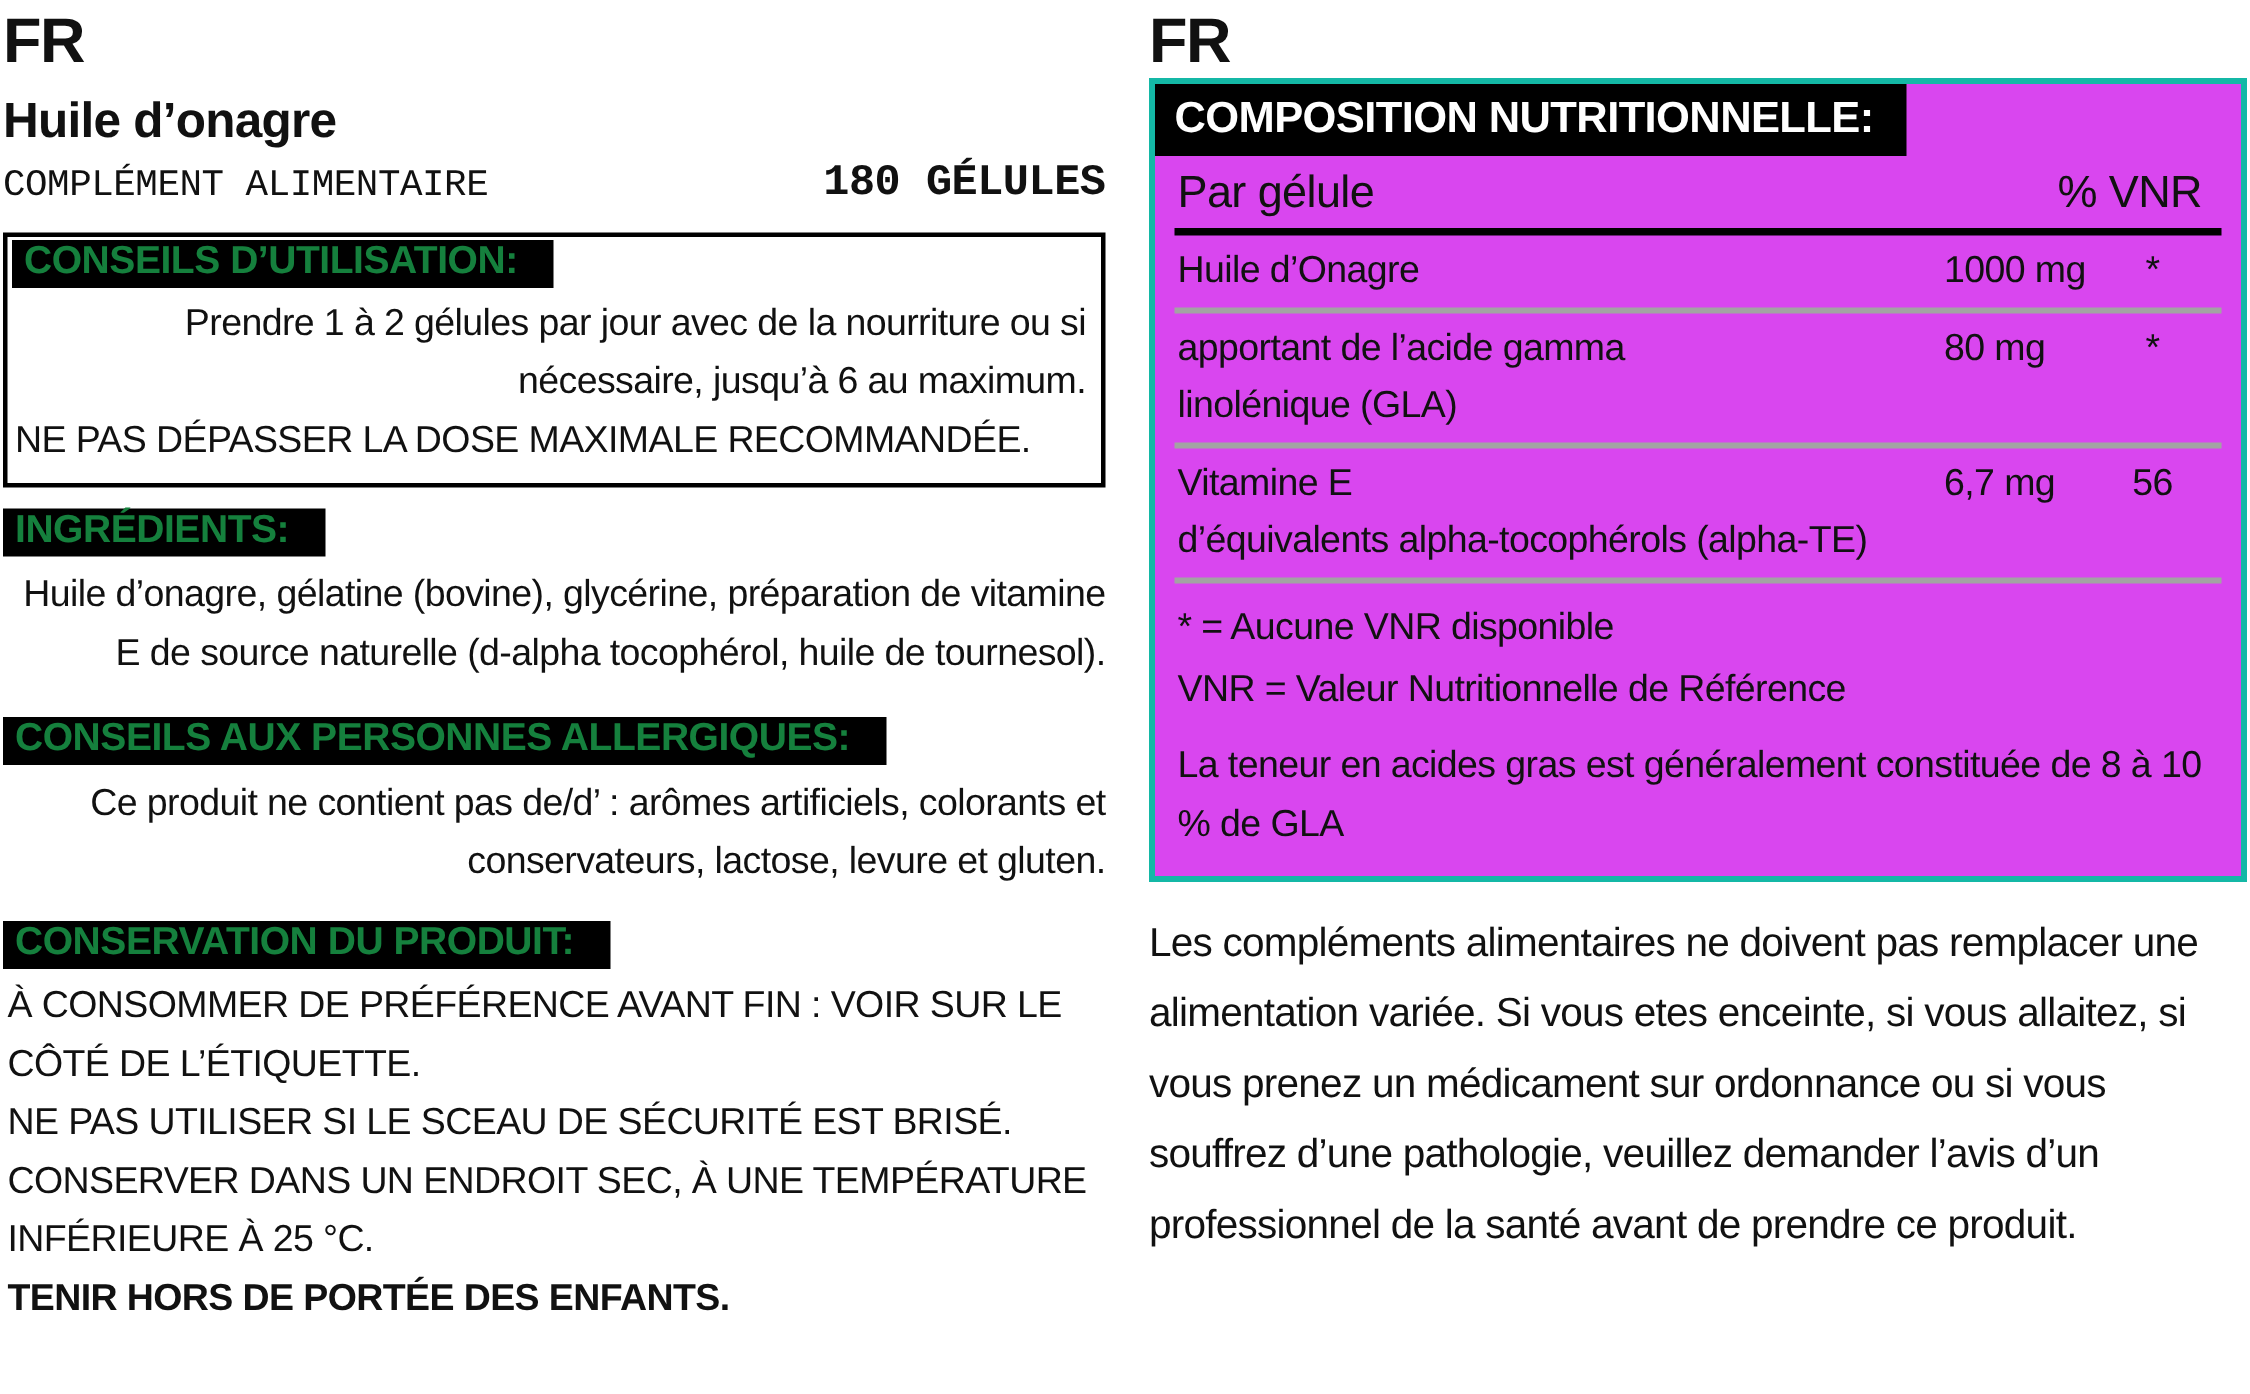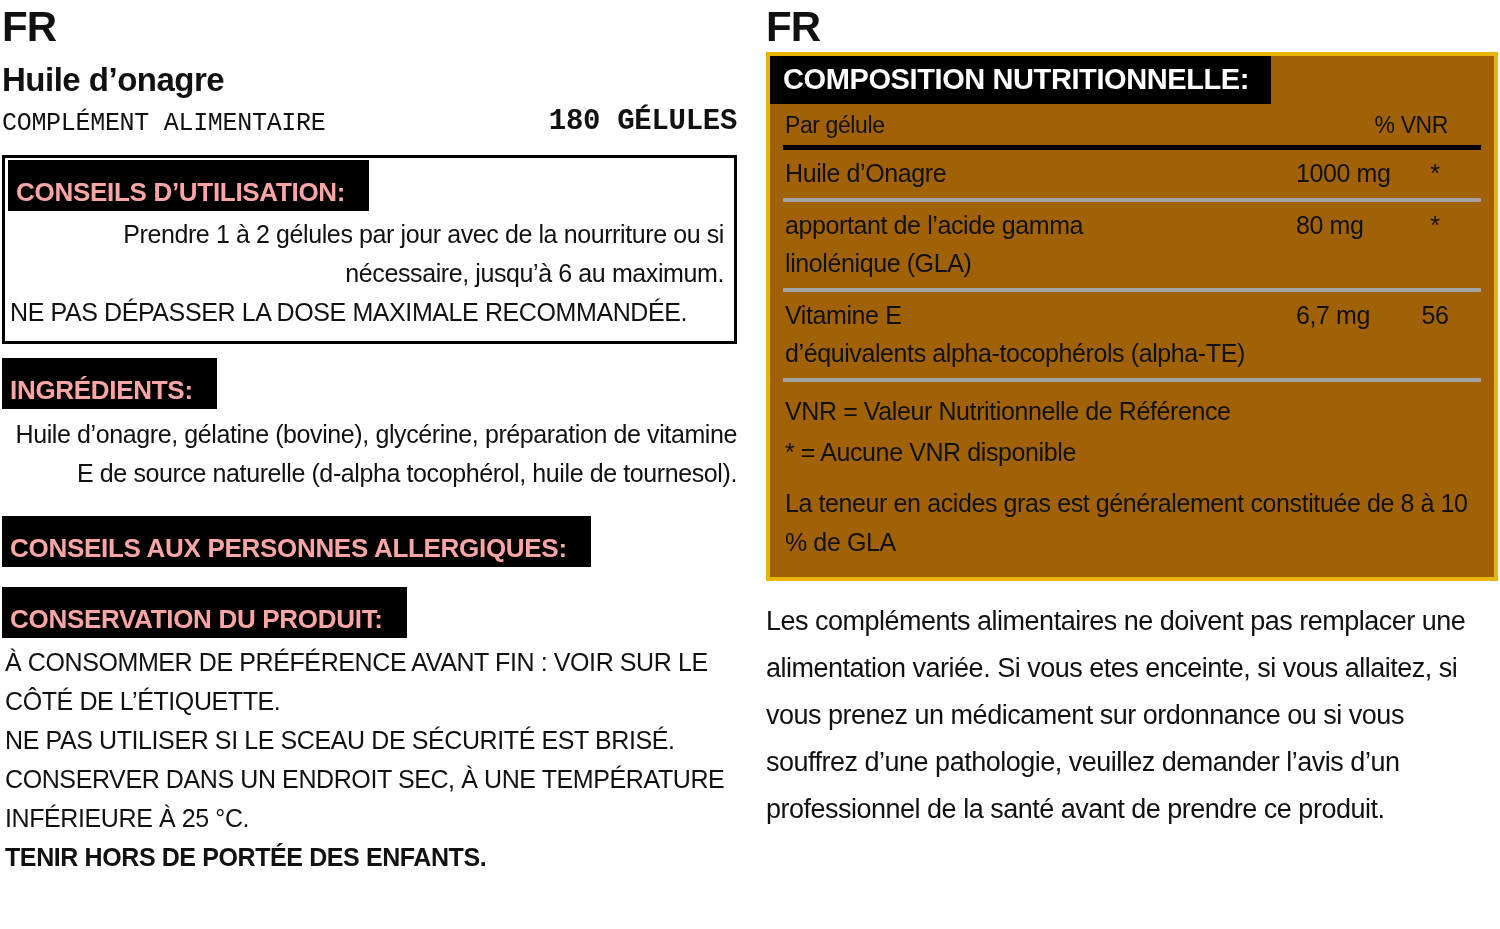--- a/index.html
+++ b/index.html
@@ -7,49 +7,49 @@
        font-family:"Liberation Sans",sans-serif;color:#111;}
   .page{position:relative;width:1373px;height:929px;background:#fff;}
 
   
   .col-left{position:absolute;left:2px;top:6px;width:735px;}
   .col-right{position:absolute;left:766px;top:6px;width:732px;}
 
   
   .lang{font-size:42px;font-weight:700;line-height:1;letter-spacing:-1px;}
   .body-text{font-size:25px;line-height:39px;letter-spacing:-0.4px;text-align:right;}
-  .heading-box{display:inline-block;background:#000;color:#fca5a5;font-weight:700;
+  .heading-box{display:inline-block;background:#000;color:#15803d;font-weight:700;
                font-size:26px;line-height:1;letter-spacing:-0.3px;
-               padding:19px 24px 6px 8px;}
+               padding:0 24px 6px 8px;}
 
   
   .product-name{font-size:33px;font-weight:700;letter-spacing:-0.5px;margin-top:15px;line-height:1.05;}
   .sub-row{display:flex;justify-content:space-between;align-items:flex-end;margin-top:7px;font-family:Liberation Mono, monospace;}
   .subtitle{font-size:25px;letter-spacing:-0.3px;}
   .count{font-size:29px;font-weight:700;letter-spacing:-0.3px;}
 
   .usage-box{border:3px solid #000;margin-top:17px;padding:0 10px 9px 5px;}
   .usage-box .heading-box{margin:2px 0 4px -2px;}
   .usage-box .body-text{padding-left:2px;}
   .warning-line{font-size:25px;line-height:39px;letter-spacing:-0.4px;}
 
   .section{margin-top:14px;}
   .section .body-text{margin-top:6px;padding-left:3px;}
   .section-allergy{margin-top:23px;}
   .section-storage{margin-top:20px;}
   .storage-lines{margin-top:5px;padding-left:3px;font-size:25px;line-height:39px;letter-spacing:-0.4px;}
   .storage-final{font-weight:700;}
 
   
-  .nutrition-table{border:4px solid #eab308;margin-top:4px;background:#a16207;}
+  .nutrition-table{border:4px solid #14b8a6;margin-top:4px;background:#d946ef;}
   .nt-title-box{display:inline-block;background:#000;color:#fff;font-weight:700;
                 font-size:29px;line-height:1;letter-spacing:-0.4px;
                 padding:9px 22px 10px 13px;}
   .nt-cols{display:flex;justify-content:space-between;align-items:center;
-           padding:8px 46px 6px 15px;font-size:23px;letter-spacing:-0.4px;}
+           padding:8px 26px 6px 15px;font-size:30px;letter-spacing:-0.4px;}
   .nt-rule{border-bottom:5px solid #000;margin:0 13px;}
   .nt-sep{border-bottom:4px solid #a3a3a3;margin:0 13px;}
   .nt-row{padding:4px 20px 6px 15px;font-size:25px;line-height:38px;letter-spacing:-0.4px;}
   .nt-row-top{display:grid;grid-template-columns:1fr 100px 78px;}
   .nt-amount{text-align:left;}
   .nt-vnr{text-align:center;}
   .nt-foot{padding:9px 15px 0;font-size:25px;line-height:41px;letter-spacing:-0.4px;}
   .nt-note{padding:11px 15px 15px;font-size:25px;line-height:39px;letter-spacing:-0.4px;}
 
   .disclaimer{margin-top:17px;font-size:27px;line-height:47px;letter-spacing:-0.5px;}
@@ -76,20 +76,21 @@
       <div class="warning-line">NE PAS DÉPASSER LA DOSE MAXIMALE RECOMMANDÉE.</div>
     </div>
 
     <div class="section">
       <div class="heading-box">INGRÉDIENTS:</div>
       <div class="body-text">Huile d’onagre, gélatine (bovine), glycérine, préparation de vitamine E de source naturelle (d-alpha tocophérol, huile de tournesol).</div>
     </div>
 
     <div class="section section-allergy">
       <div class="heading-box">CONSEILS AUX PERSONNES ALLERGIQUES:</div>
+      <div class="body-text">Ce produit ne contient pas de/d’ : arômes artificiels, colorants et conservateurs, lactose, levure et gluten.</div>
     </div>
 
     <div class="section section-storage">
       <div class="heading-box">CONSERVATION DU PRODUIT:</div>
       <div class="storage-lines">
         <div>À CONSOMMER DE PRÉFÉRENCE AVANT FIN : VOIR SUR LE CÔTÉ DE L’ÉTIQUETTE.</div>
         <div>NE PAS UTILISER SI LE SCEAU DE SÉCURITÉ EST BRISÉ.</div>
         <div>CONSERVER DANS UN ENDROIT SEC, À UNE TEMPÉRATURE INFÉRIEURE À 25 °C.</div>
         <div class="storage-final">TENIR HORS DE PORTÉE DES ENFANTS.</div>
       </div>
@@ -137,22 +138,22 @@
         <div class="nt-row-top">
           <span>Vitamine E</span>
           <span class="nt-amount">6,7 mg</span>
           <span class="nt-vnr">56</span>
         </div>
         <div>d’équivalents alpha-tocophérols (alpha-TE)</div>
       </div>
       <div class="nt-sep"></div>
 
       <div class="nt-foot">
+        <div>* = Aucune VNR disponible</div>
         <div>VNR = Valeur Nutritionnelle de Référence</div>
-        <div>* = Aucune VNR disponible</div>
       </div>
 
       <div class="nt-note">La teneur en acides gras est généralement constituée de 8 à 10 % de GLA</div>
 
     </div>
 
     <div class="disclaimer">Les compléments alimentaires ne doivent pas remplacer une alimentation variée. Si vous etes enceinte, si vous allaitez, si vous prenez un médicament sur ordonnance ou si vous souffrez d’une pathologie, veuillez demander l’avis d’un professionnel de la santé avant de prendre ce produit.</div>
 
   </div>
 

